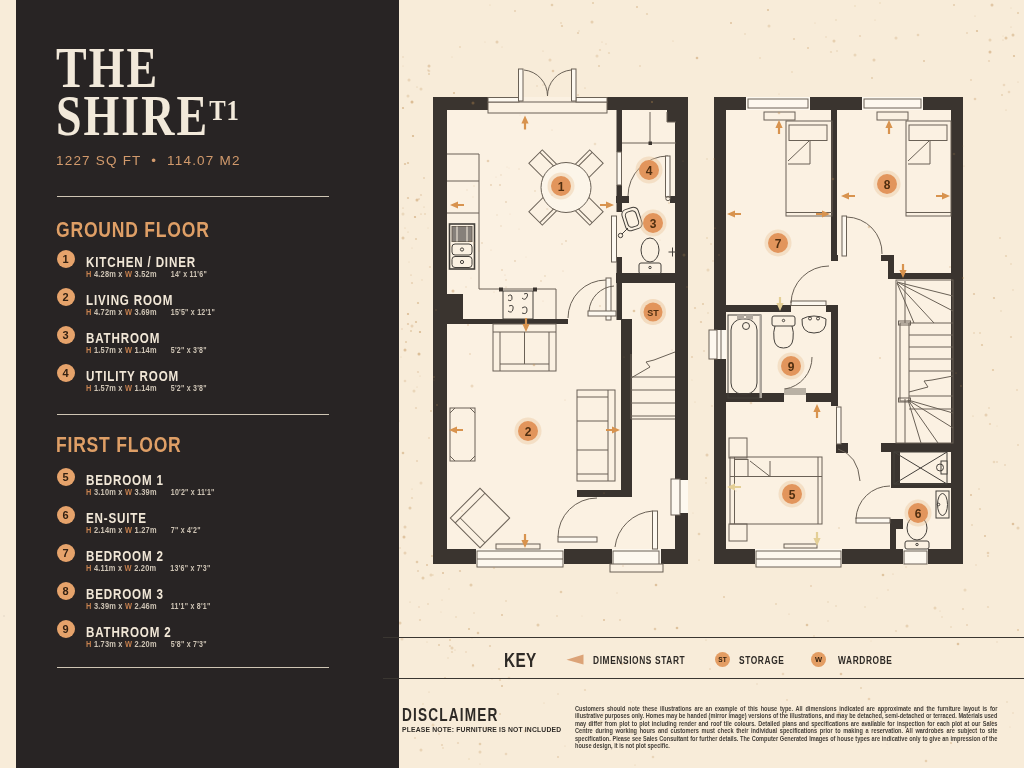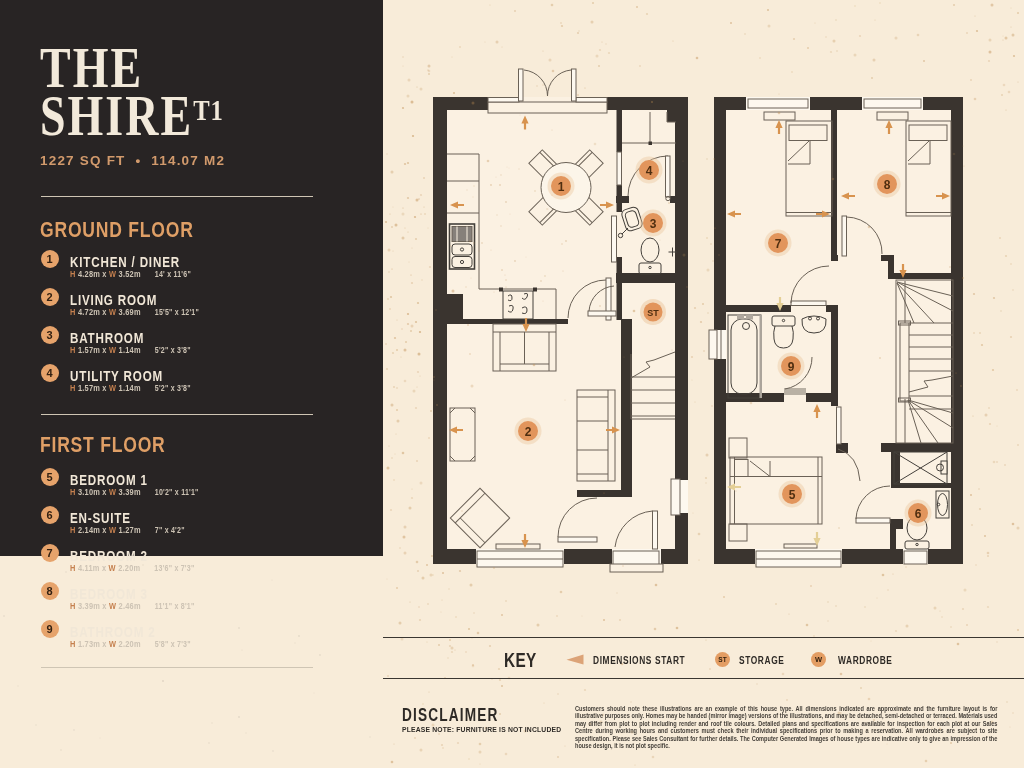--- a/index.html
+++ b/index.html
@@ -1,21 +1,21 @@
 <!DOCTYPE html>
 <html><head>
 <meta charset="utf-8">
 <style>
   html,body{margin:0;padding:0;}
   body{width:1024px;height:768px;overflow:hidden;font-family:"Liberation Sans",sans-serif;}
   .page{position:relative;width:1024px;height:768px;background:#f8ecd9;}
-  .sidebar{position:absolute;left:0;top:0;width:383px;height:556px;background:#282424;color:#f0e6d6;}
+  .sidebar{position:absolute;left:16px;top:0;width:383px;height:768px;background:#282424;color:#f0e6d6;}
   .title{position:absolute;left:40px;top:43.5px;font-family:"Liberation Serif",serif;font-weight:bold;color:#f2e9da;font-size:56px;line-height:48px;letter-spacing:2.5px;transform:scale(0.82,1);transform-origin:0 0;}
   .title sup{font-size:30px;letter-spacing:1px;vertical-align:15px;line-height:0;}
-  .sqft{position:absolute;left:40px;top:153px;color:#d29a6c;font-size:13.5px;font-weight:bold;letter-spacing:1.2px;white-space:nowrap;}
+  .sqft{position:absolute;left:40px;top:153px;color:#d29a6c;font-size:13.5px;font-weight:normal;letter-spacing:1.2px;white-space:nowrap;}
   .rule{position:absolute;left:41px;width:272px;height:0;border-top:1.4px solid #cfc5b4;}
   .fheading{position:absolute;left:40px;color:#df9f66;font-size:22.5px;font-weight:bold;letter-spacing:1px;transform:scale(0.78,1);transform-origin:0 0;white-space:nowrap;}
   .item{position:absolute;left:40.5px;}
   .item .num{position:absolute;left:0;top:0;width:18px;height:18px;border-radius:50%;background:#e6a36b;color:#332112;font-size:11px;font-weight:bold;text-align:center;line-height:18px;}
   .item .rname{position:absolute;left:29px;top:4px;font-size:14px;font-weight:bold;letter-spacing:1px;color:#f1e7d7;white-space:nowrap;transform:scale(0.83,1);transform-origin:0 0;}
   .item .rdim{position:absolute;left:29.5px;top:18px;font-size:9.5px;font-weight:bold;letter-spacing:.3px;color:#cdc3b4;white-space:nowrap;transform:scale(0.78,1);transform-origin:0 0;}
   .item .rdim .hw{color:#c5804f;}
   .item .rdim .imp{margin-left:18px;font-size:9px;}
   .keyband{position:absolute;left:383px;top:637px;width:641px;height:40px;border-top:1px solid #3a3631;border-bottom:1px solid #3a3631;}
   .keyword{position:absolute;left:504px;top:648px;font-size:21px;font-weight:bold;letter-spacing:.5px;color:#2e2a26;transform:scale(0.73,1);transform-origin:0 0;}

